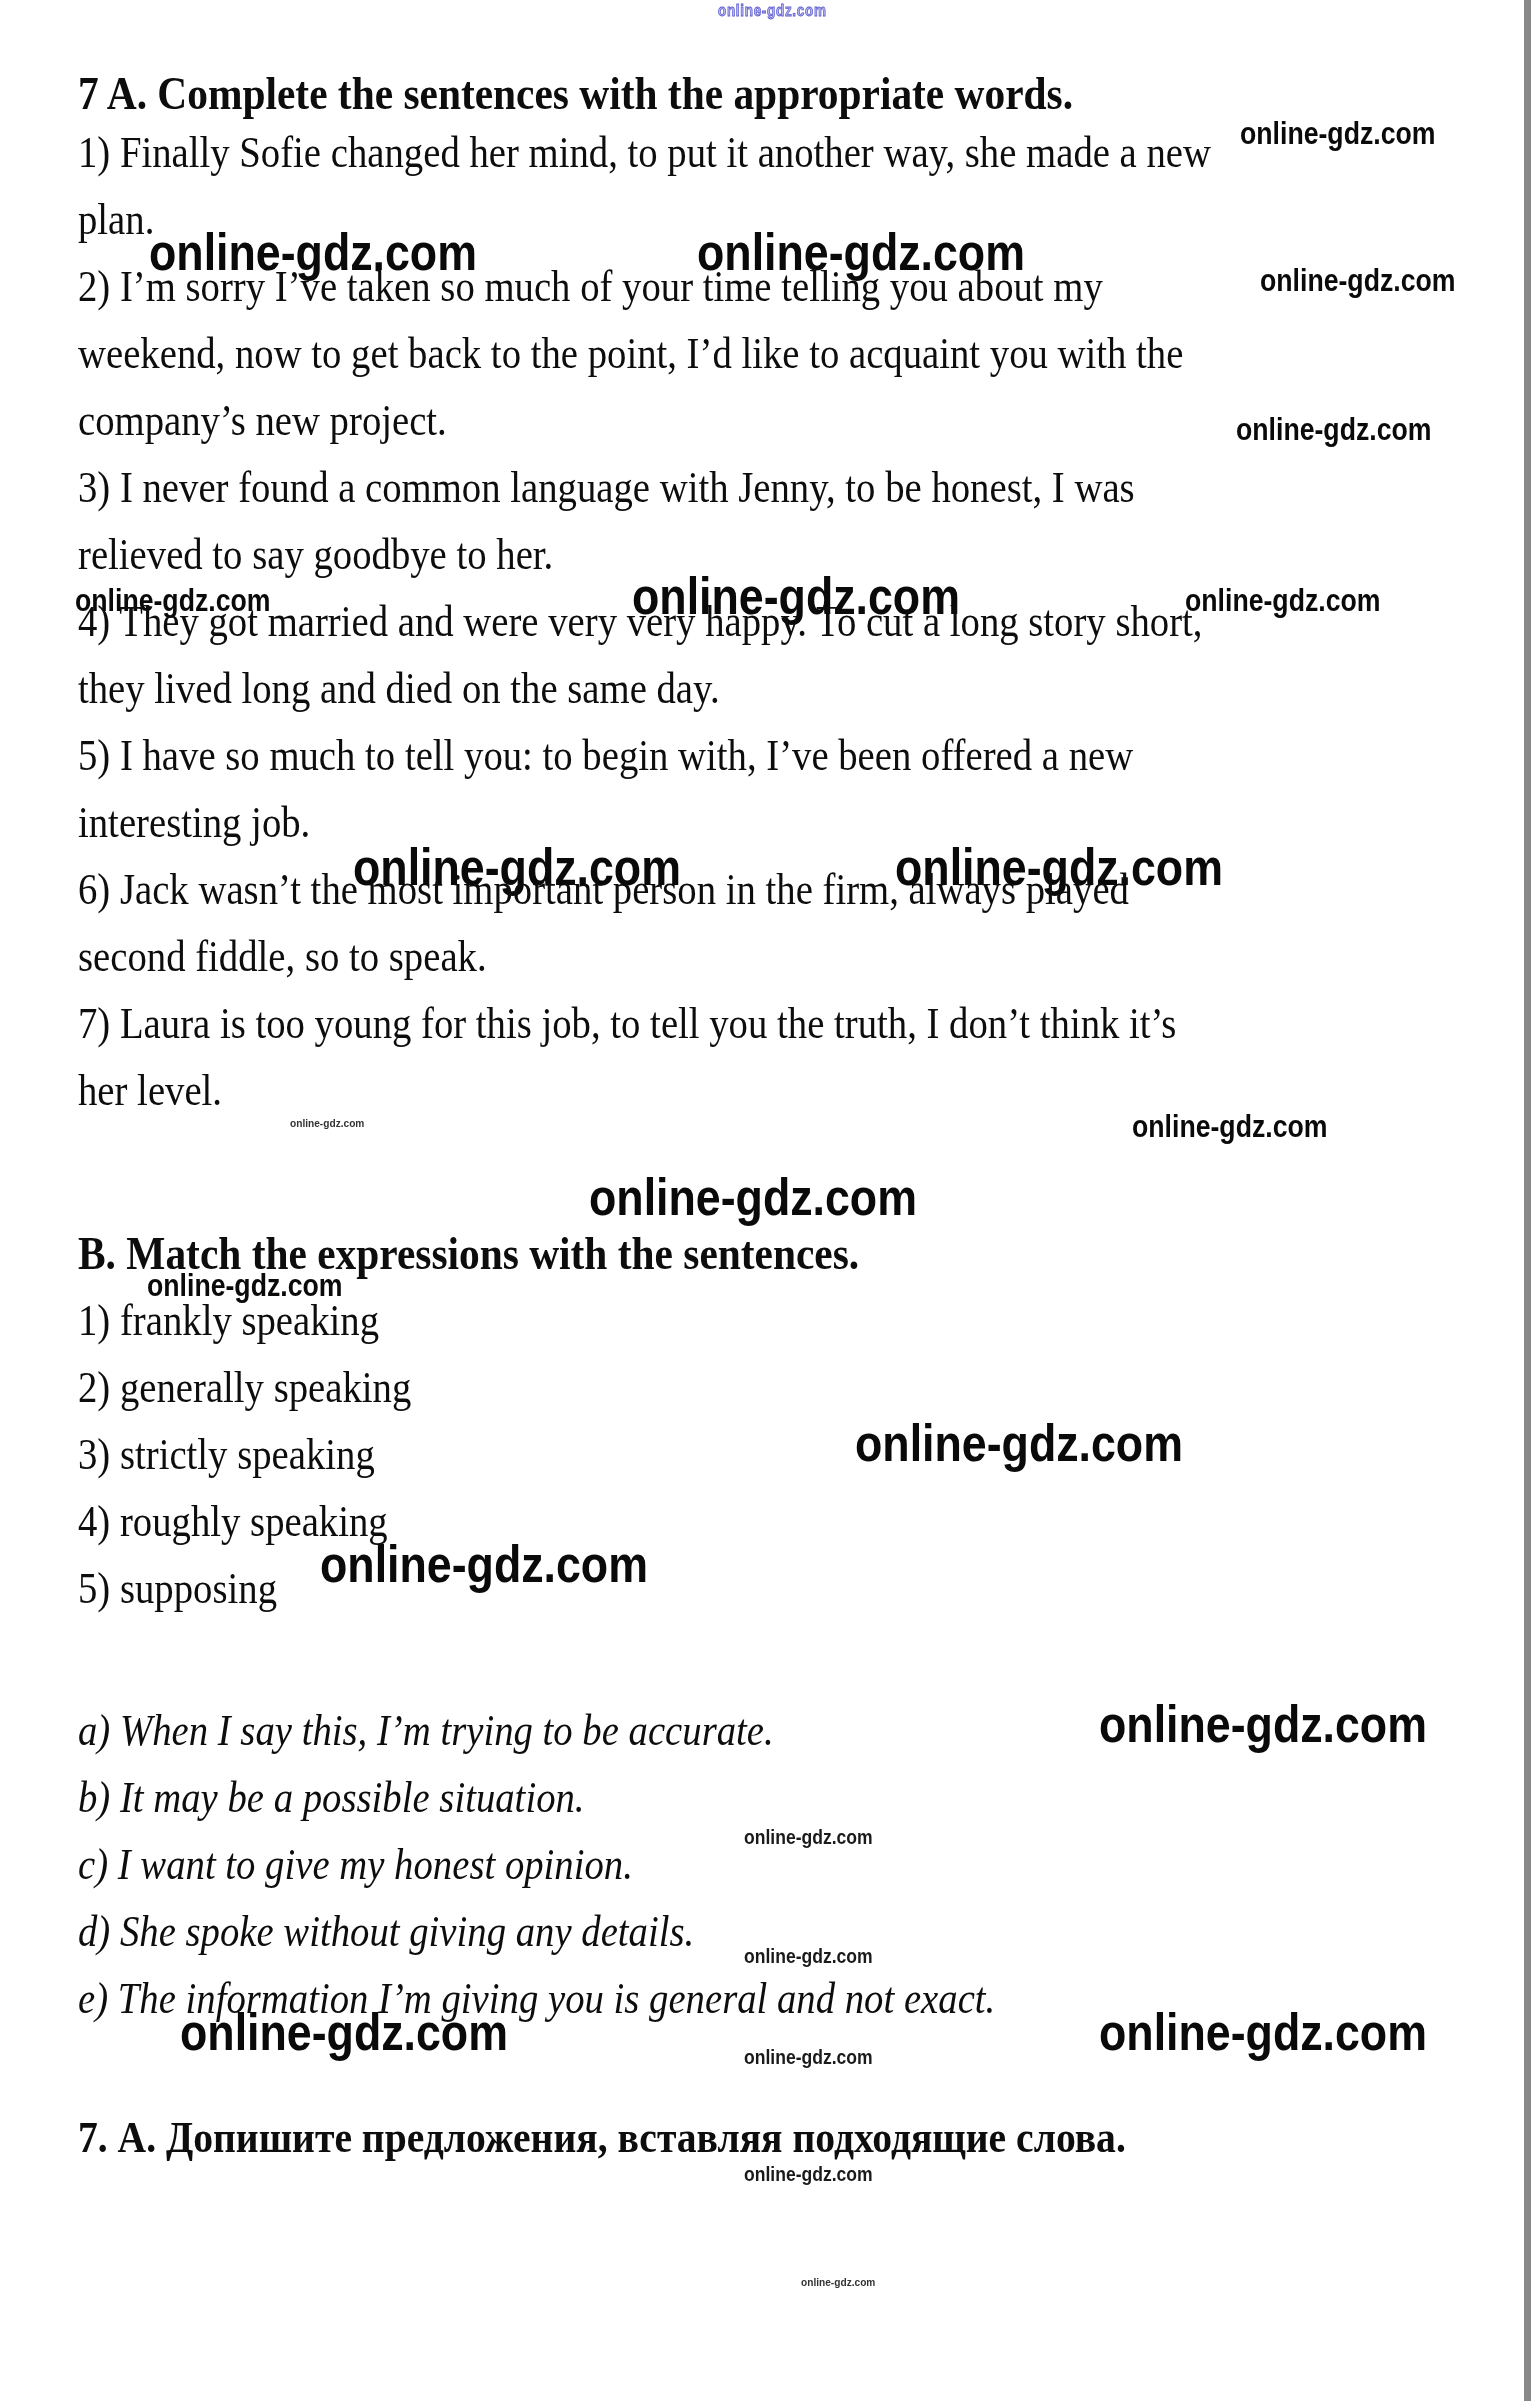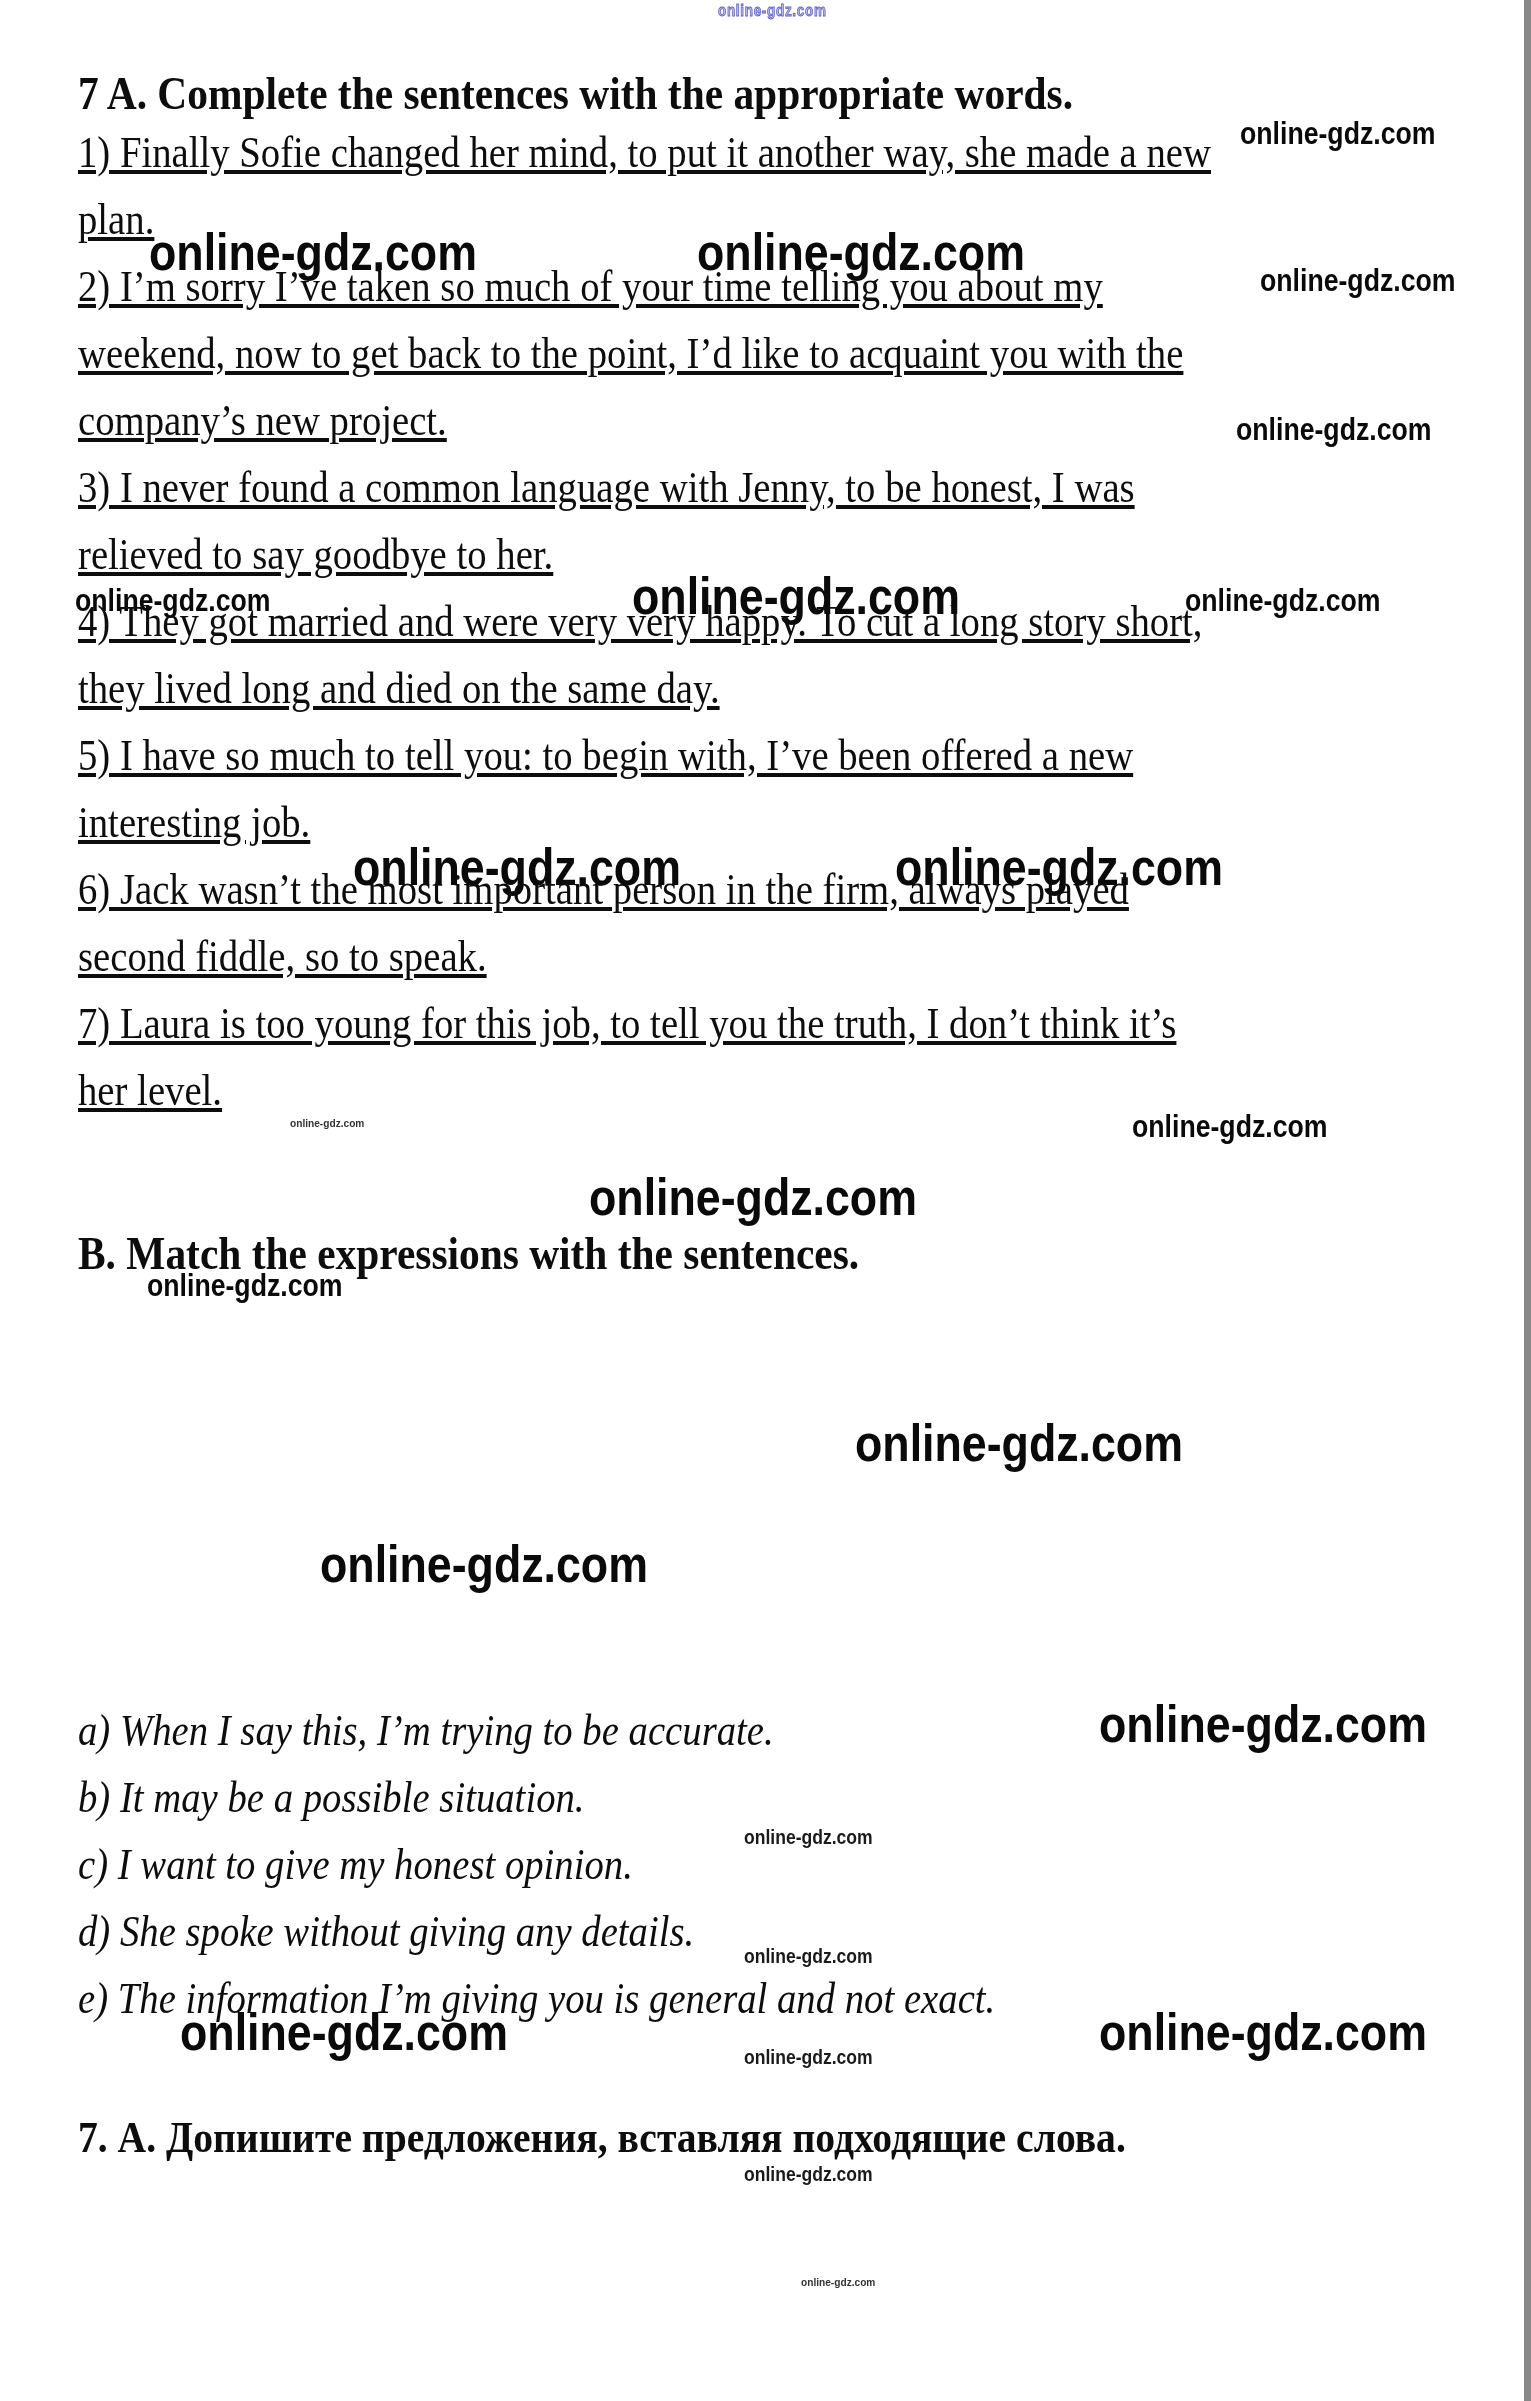--- a/index.html
+++ b/index.html
@@ -78,40 +78,47 @@
   <span class="wm wm-s" style="left:744px;  top:1827px;">online-gdz.com</span>
   <span class="wm wm-s" style="left:744px;  top:1946px;">online-gdz.com</span>
   <span class="wm wm-l" style="left:180px;  top:2006px;">online-gdz.com</span>
   <span class="wm wm-l" style="left:1099px; top:2006px;">online-gdz.com</span>
   <span class="wm wm-s" style="left:744px;  top:2047px;">online-gdz.com</span>
   <span class="wm wm-s" style="left:744px;  top:2164px;">online-gdz.com</span>
   <span class="wm wm-xs" style="left:801px; top:2277px;">online-gdz.com</span>
 
   <div class="heading" style="top:66px;">7 A. Complete the sentences with the appropriate words.</div>
 
-  <div class="block" style="top:119px;text-decoration:underline;">
+  <div class="block" style="top:119px;">
     <div class="textline">1) Finally Sofie changed her mind, to put it another way, she made a new</div>
     <div class="textline">plan.</div>
     <div class="textline">2) I’m sorry I’ve taken so much of your time telling you about my</div>
     <div class="textline">weekend, now to get back to the point, I’d like to acquaint you with the</div>
     <div class="textline">company’s new project.</div>
     <div class="textline">3) I never found a common language with Jenny, to be honest, I was</div>
     <div class="textline">relieved to say goodbye to her.</div>
     <div class="textline">4) They got married and were very very happy. To cut a long story short,</div>
     <div class="textline">they lived long and died on the same day.</div>
     <div class="textline">5) I have so much to tell you: to begin with, I’ve been offered a new</div>
     <div class="textline">interesting job.</div>
     <div class="textline">6) Jack wasn’t the most important person in the firm, always played</div>
     <div class="textline">second fiddle, so to speak.</div>
     <div class="textline">7) Laura is too young for this job, to tell you the truth, I don’t think it’s</div>
     <div class="textline">her level.</div>
   </div>
 
   <div class="heading" style="top:1226px;">B. Match the expressions with the sentences.</div>
 
+  <div class="block" style="top:1287px;">
+    <div class="textline">1) frankly speaking</div>
+    <div class="textline">2) generally speaking</div>
+    <div class="textline">3) strictly speaking</div>
+    <div class="textline">4) roughly speaking</div>
+    <div class="textline">5) supposing</div>
+  </div>
 
   <div class="block" style="top:1697px;font-style:italic;">
     <div class="textline">a) When I say this, I’m trying to be accurate.</div>
     <div class="textline">b) It may be a possible situation.</div>
     <div class="textline">c) I want to give my honest opinion.</div>
     <div class="textline">d) She spoke without giving any details.</div>
     <div class="textline">e) The information I’m giving you is general and not exact.</div>
   </div>
 
   <div class="heading" style="top:2112px; font-size:44px;">7. А. Допишите предложения, вставляя подходящие слова.</div>

